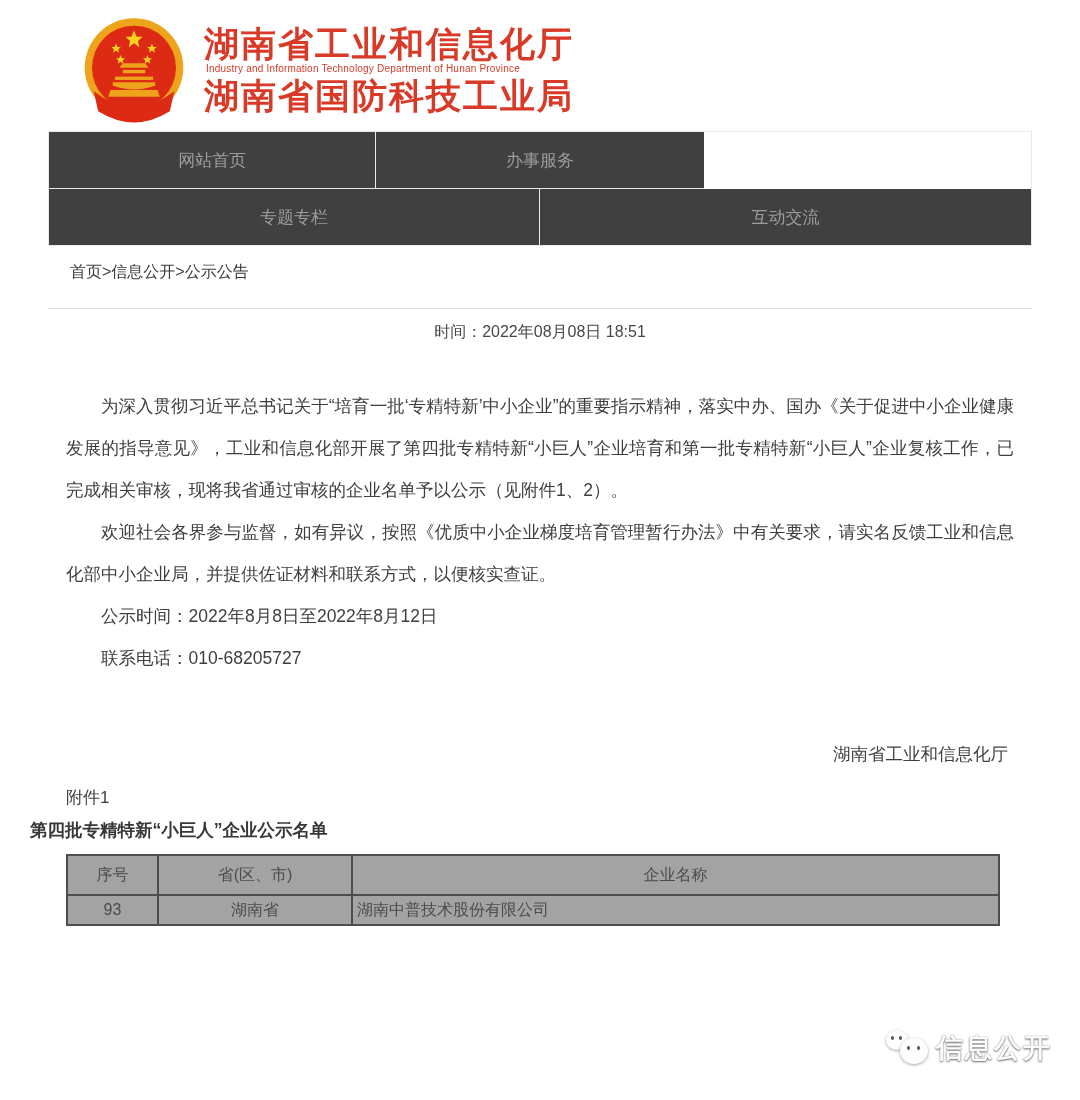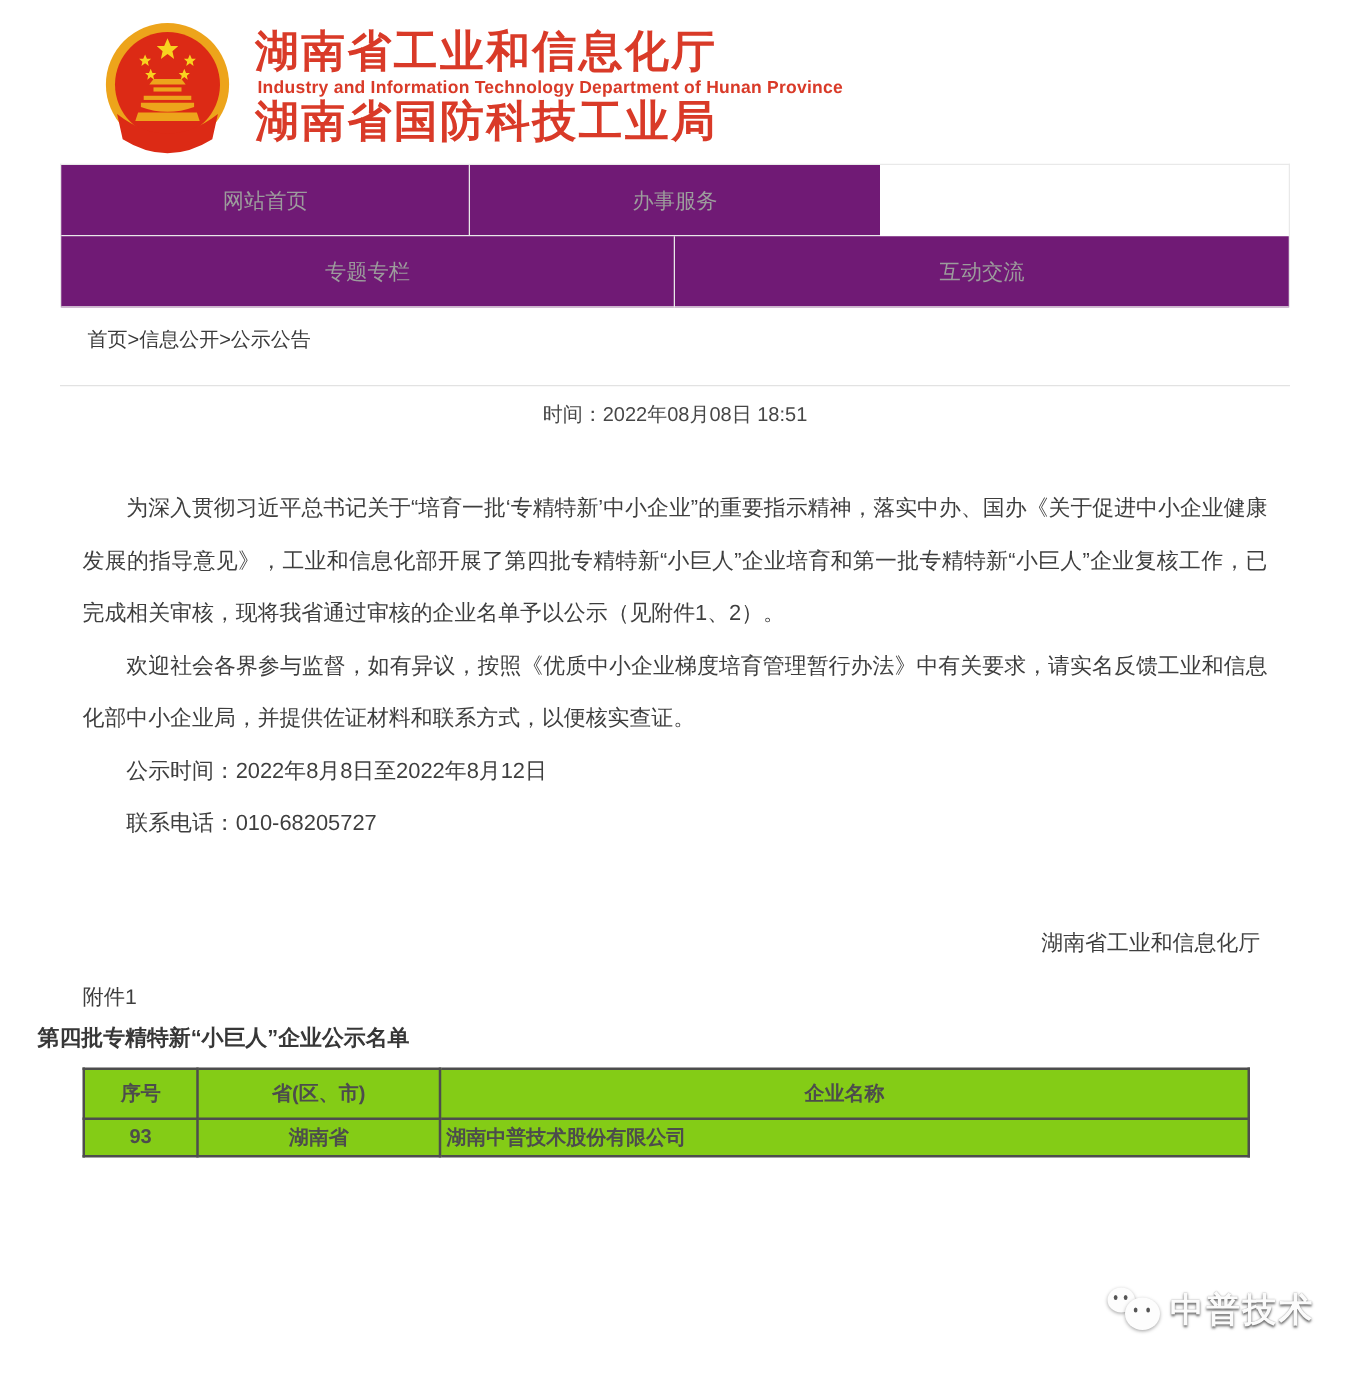--- a/index.html
+++ b/index.html
@@ -9,28 +9,28 @@
     width: 1080px; height: 1100px; overflow: hidden;
     color: #3d3d3d;
   }
   .page { position: relative; width: 1080px; height: 1100px; background: #fff; overflow: hidden; }
 
   
   .site-header { position: relative; height: 131px; padding: 10px 0 0 78px; display: flex; align-items: center; }
   .emblem { width: 112px; height: 112px; flex: 0 0 auto; margin-right: 14px; }
   .header-text { line-height: 1.05; }
   .header-title-cn { font-size: 35px; font-weight: bold; letter-spacing: 2px; }
-  .header-subtitle-en { font-size: 14px; font-weight: bold; margin: 1px 0 4px 2px; letter-spacing: 0.2px; }
+  .header-subtitle-en { font-size: 10px; font-weight: normal; margin: 1px 0 4px 2px; letter-spacing: 0.2px; }
 
   
   .main-nav { margin: 0 48px 0 48px; border: 1px solid #e9e9e9; border-bottom: none; }
   .nav-row { display: flex; }
   .nav-cell {
     height: 57px; display: flex; align-items: center; justify-content: center;
-    font-size: 17px; color: #9c9c9c; background: #701a75;
+    font-size: 17px; color: #9c9c9c; background: #404040;
     border-right: 1px solid #e9e9e9; border-bottom: 1px solid #e9e9e9;
     cursor: pointer;
   }
   .nav-cell:last-child { border-right: none; }
   .nav-row1 .nav-cell { width: 33.33%; }
   .nav-row2 .nav-cell { width: 50%; }
 
   
   .breadcrumb-bar {
     margin: 0 48px; padding: 16px 22px 25px 22px;
@@ -57,22 +57,22 @@
   .signature { margin-top: 54px; text-align: right; line-height: 42px; }
   .signature .sig-org { padding-right: 6px; }
   .signature .sig-date { padding-right: 40px; }
   .attach1-label { margin-top: 6px; line-height: 34px; font-size: 17px; }
 
   
   .table-title { margin-top: 0; text-align: left; font-size: 17.5px; font-weight: bold; color: #373737; line-height: 30px; padding-left: 30px; }
   .table-wrap { margin: 9px 0 0 66px; width: 934px; }
   table.enterprise-table { width: 100%; border-collapse: collapse; table-layout: fixed; }
   .enterprise-table th, .enterprise-table td {
-    border: 2px solid #4d4d4d; font-weight: bold;
-    font-size: 16px; color: #4c4c4c; text-align: center; background: #84cc16;
+    border: 2px solid #4d4d4d; font-weight: normal;
+    font-size: 16px; color: #4c4c4c; text-align: center; background: #a3a3a3;
   }
   .enterprise-table th { height: 40px; }
   .enterprise-table td { height: 30px; }
   .col-seq { width: 91px; } .col-prov { width: 194px; }
   .td-company { text-align: left !important; padding-left: 4px; }
 
   
   .watermark {
     position: absolute; right: 28px; top: 1028px;
     display: flex; align-items: center; z-index: 5;
@@ -184,16 +184,16 @@
     <div class="wm-logo">
       <div class="wm-bubble small">
         <div class="wm-eye" style="left:5px;top:6px;"></div>
         <div class="wm-eye" style="left:13px;top:6px;"></div>
       </div>
       <div class="wm-bubble big">
         <div class="wm-eye" style="left:7px;top:8px;"></div>
         <div class="wm-eye" style="left:17px;top:8px;"></div>
       </div>
     </div>
-    <div class="wm-text">中普技术</div>
+    <div class="wm-text">信息公开</div>
   </div>
 
 </div>
 
 </body></html>

